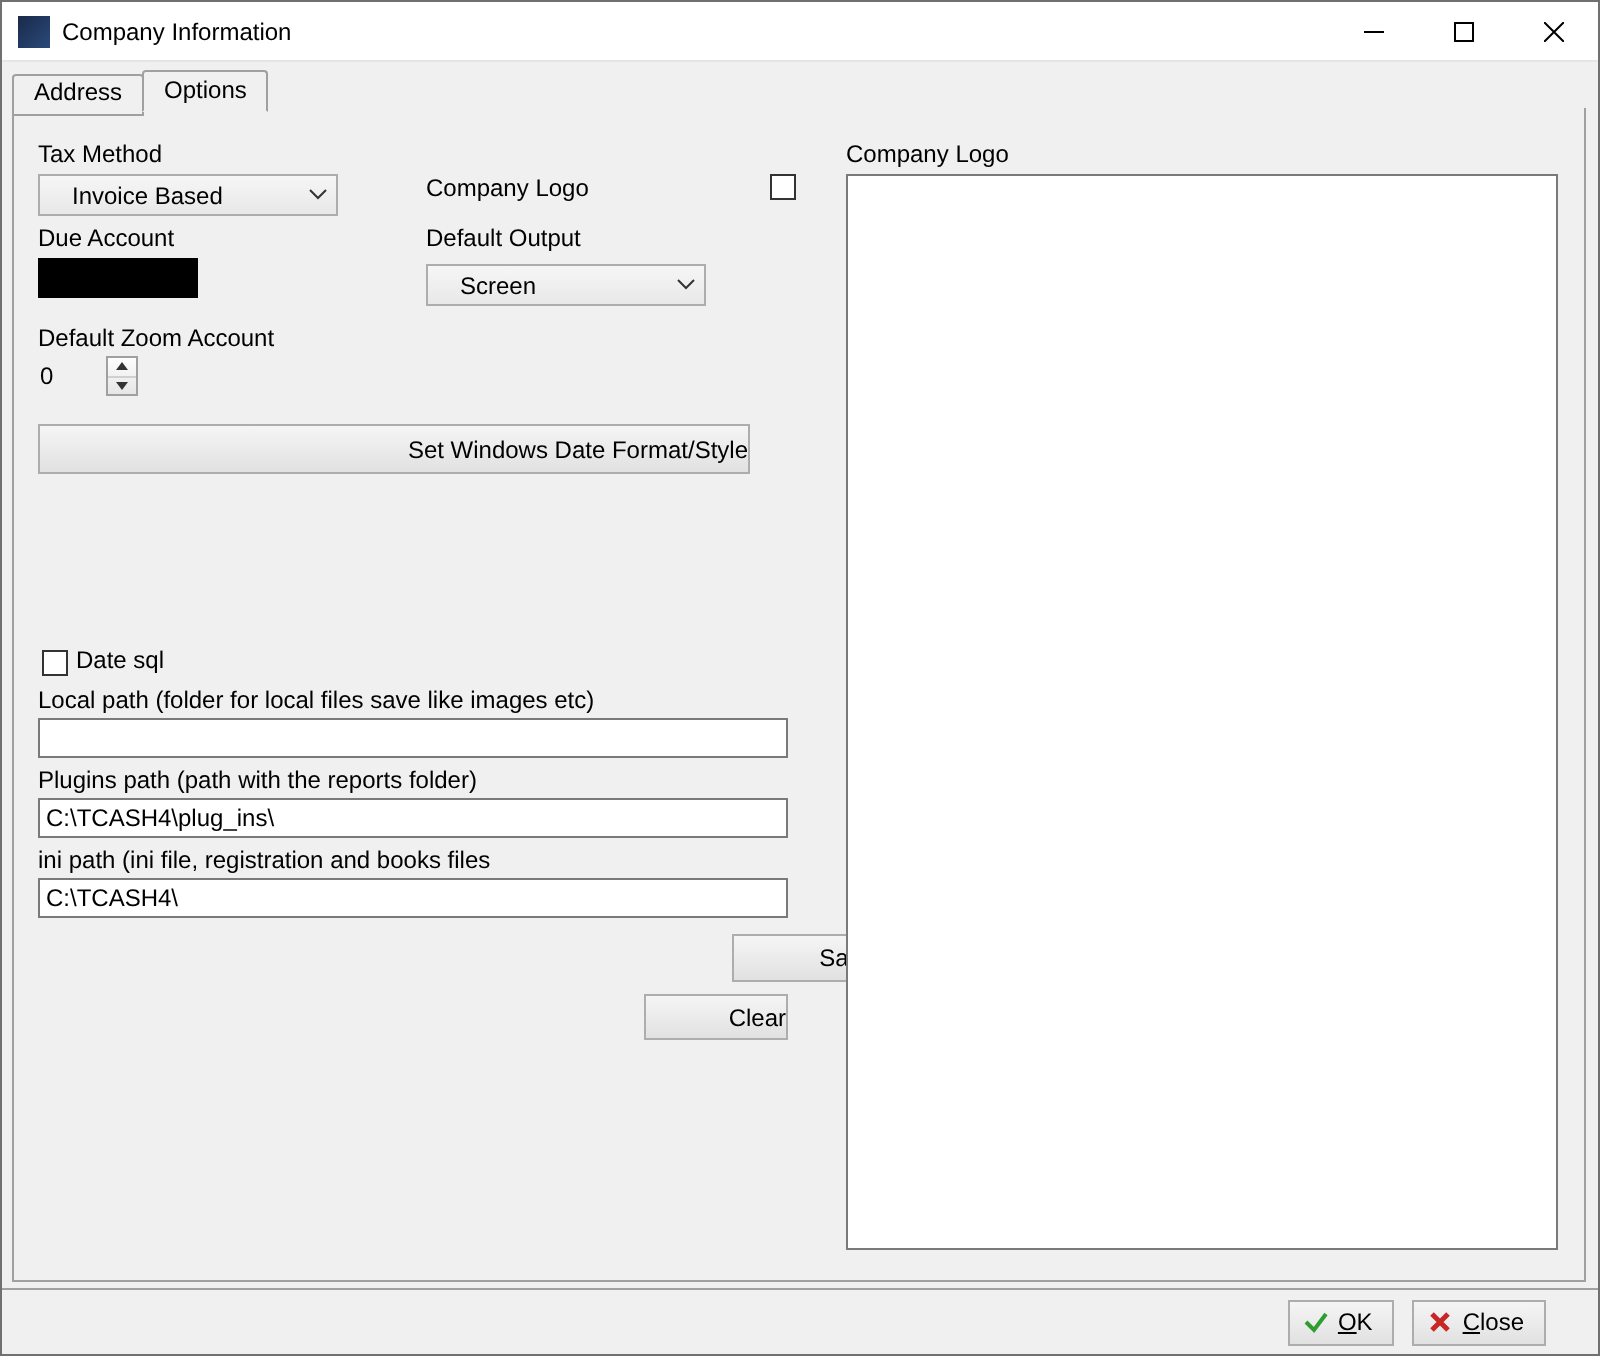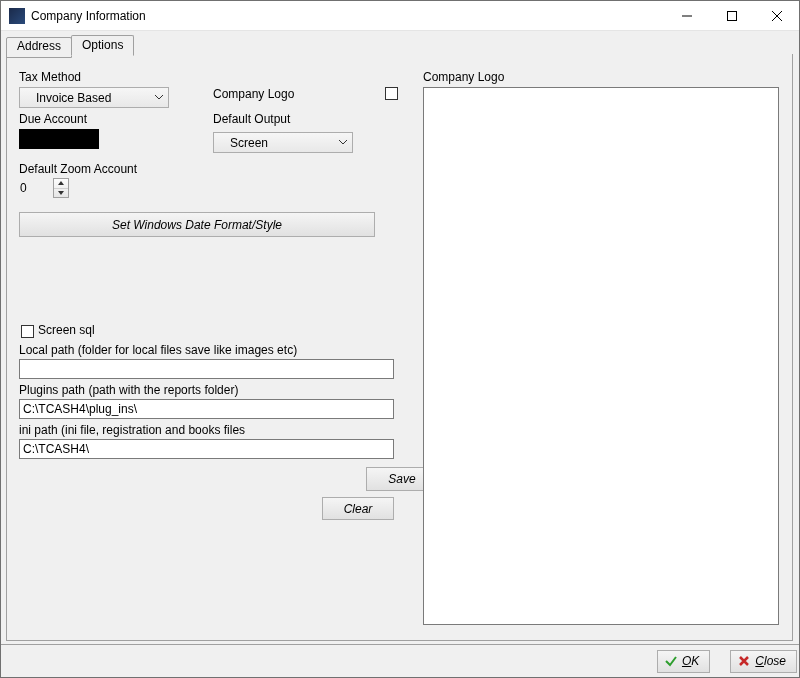--- a/index.html
+++ b/index.html
@@ -21,25 +21,25 @@
 .select, .input, .spin { background: #fff; border: 1px solid #7a7a7a; padding: 1px 16px; }
 .select { position: absolute; height: 21px; background: linear-gradient(#f6f6f6,#e8e8e8); border: 1px solid #adadad; display: flex; align-items: center; }
 .select .chev { position: absolute; right: 4px; top: 3px; }
 .due-field { position: absolute; background: #000; border: 1px solid #000; }
 .checkbox { position: absolute; width: 13px; height: 13px; border: 1px solid #333; background: #fff; }
 .spinwrap { position: absolute; display: flex; align-items: center; }
 .spinwrap input { width: 30px; height: 20px; border: 1px solid #f0f0f0; background: #f0f0f0; margin-right:4px; padding:0; }
 .spinner { width: 16px; height: 20px; border: 1px solid #a0a0a0; display: flex; flex-direction: column; background: linear-gradient(#fdfdfd,#e6e6e6); }
 .spinner div { flex: 1; display: flex; align-items: center; justify-content: center; border-bottom: 1px solid #d0d0d0; }
 .spinner div:last-child { border-bottom: none; }
-.btn { position: absolute; border: 1px solid #adadad; background: linear-gradient(#f5f5f5,#e1e1e1); display: flex; align-items: center; justify-content: center; cursor: default; font-style: italic; }
+.btn { position: absolute; border: 1px solid #adadad; background: linear-gradient(#f5f5f5,#e1e1e1); display: flex; align-items: center; justify-content: flex-end; cursor: default; }
 .textin { position: absolute; background: #fff; border: 1px solid #7a7a7a; padding: 1px 3px; height: 20px; line-height:16px; overflow:hidden; }
 .preview { position: absolute; background: #fff; border: 1px solid #7a7a7a; }
 .bottom-sep { position: absolute; left: 0; right: 0; bottom: 32px; height: 0; border-top: 1px solid #a0a0a0; }
-.footer { position: absolute; left: 0; right: 0; bottom: 0; height: 32px; display: flex; align-items: center; justify-content: flex-end; gap: 20px; padding-right: 2px; }
+.footer { position: absolute; left: 0; right: 0; bottom: 0; height: 32px; display: flex; align-items: center; justify-content: flex-end; gap: 9px; padding-right: 26px; }
 .footer .btn { position: static; height: 23px; padding: 0 10px 0 6px; gap: 4px; }
 .chev-path { fill: none; stroke: #333; stroke-width: 1; }
 .underline-first::first-letter { text-decoration: underline; }
 </style>
 </head>
 <body>
 
 <div class="window">
   <div class="titlebar">
     <div class="titlebar-icon"></div>
@@ -109,21 +109,21 @@
 
       <div class="label" style="left:206px; top:58px;">Default Output</div>
       <div class="select" style="left:206px; top:78px; width:140px;">
         <span>Screen</span>
         <svg class="chev" width="10" height="12">
             <path class="chev-path" d="M1 4 L5 8 L9 4"></path>
           </svg>
       </div>
 
       <div class="checkbox" style="left:14px; top:271px;"></div>
-      <div class="label" style="left:31px; top:269px;">Screen sql</div>
+      <div class="label" style="left:31px; top:269px;">Date sql</div>
 
       <div class="label" style="left:12px; top:289px;">Local path (folder for local files save like images etc)</div>
       <div class="textin" style="left:12px; top:305px; width:375px;"></div>
 
       <div class="label" style="left:12px; top:329px;">Plugins path (path with the reports folder)</div>
       <div class="textin" style="left:12px; top:345px; width:375px;">C:\TCASH4\plug_ins\</div>
 
       <div class="label" style="left:12px; top:369px;">ini path  (ini file, registration and books files</div>
       <div class="textin" style="left:12px; top:385px; width:375px;">C:\TCASH4\</div>
 

